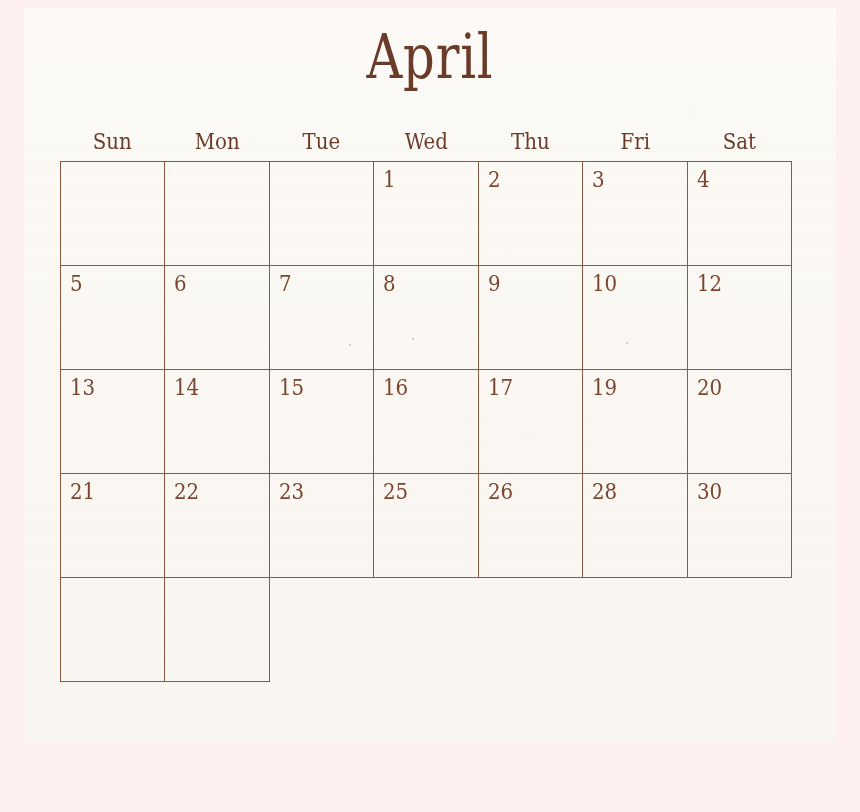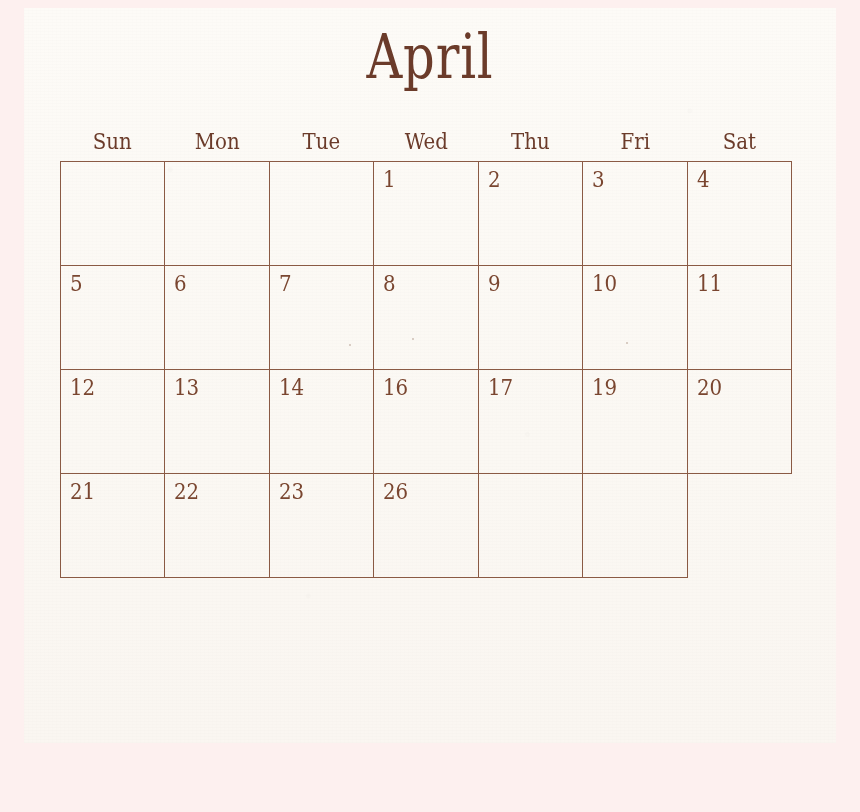--- a/index.html
+++ b/index.html
@@ -169,34 +169,34 @@
             <span class="daynum">8</span>
             <span class="speck" style="left:38px; top:72px;"></span>
           </div>
         <div class="cell">
             <span class="daynum">9</span>
           </div>
         <div class="cell">
             <span class="daynum">10</span>
             <span class="speck" style="left:43px; top:76px;"></span>
           </div>
-        <div class="cell">
-            <span class="daynum">11</span>
-          </div>
 
         <div class="cell">
             <span class="daynum">12</span>
           </div>
         <div class="cell">
             <span class="daynum">13</span>
           </div>
         <div class="cell">
             <span class="daynum">14</span>
           </div>
         <div class="cell">
+            <span class="daynum">15</span>
+          </div>
+        <div class="cell">
             <span class="daynum">16</span>
           </div>
         <div class="cell">
             <span class="daynum">17</span>
           </div>
 
         <div class="cell">
             <span class="daynum">19</span>
           </div>
         <div class="cell">
@@ -204,22 +204,31 @@
           </div>
         <div class="cell">
             <span class="daynum">21</span>
           </div>
         <div class="cell">
             <span class="daynum">22</span>
           </div>
         <div class="cell">
             <span class="daynum">23</span>
           </div>
+        <div class="cell">
+            <span class="daynum">25</span>
+          </div>
 
         <div class="cell">
             <span class="daynum">26</span>
+          </div>
+        <div class="cell">
+            <span class="daynum">28</span>
+          </div>
+        <div class="cell">
+            <span class="daynum">30</span>
           </div>
         <div class="cell empty"></div>
         <div class="cell empty"></div>
       </div>
     </div>
   </div>
 </div>
 
 </body></html>

